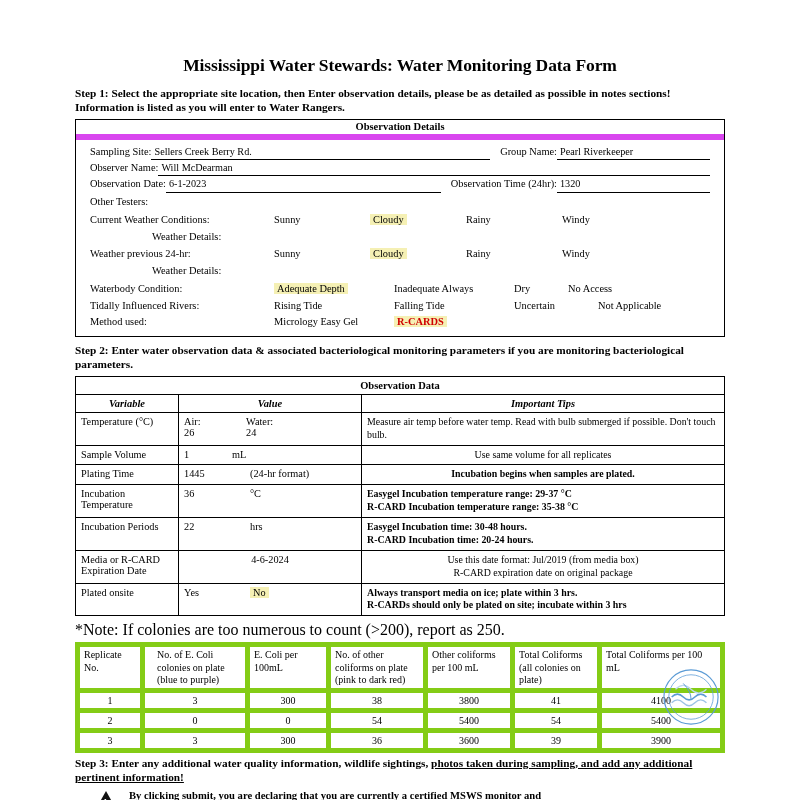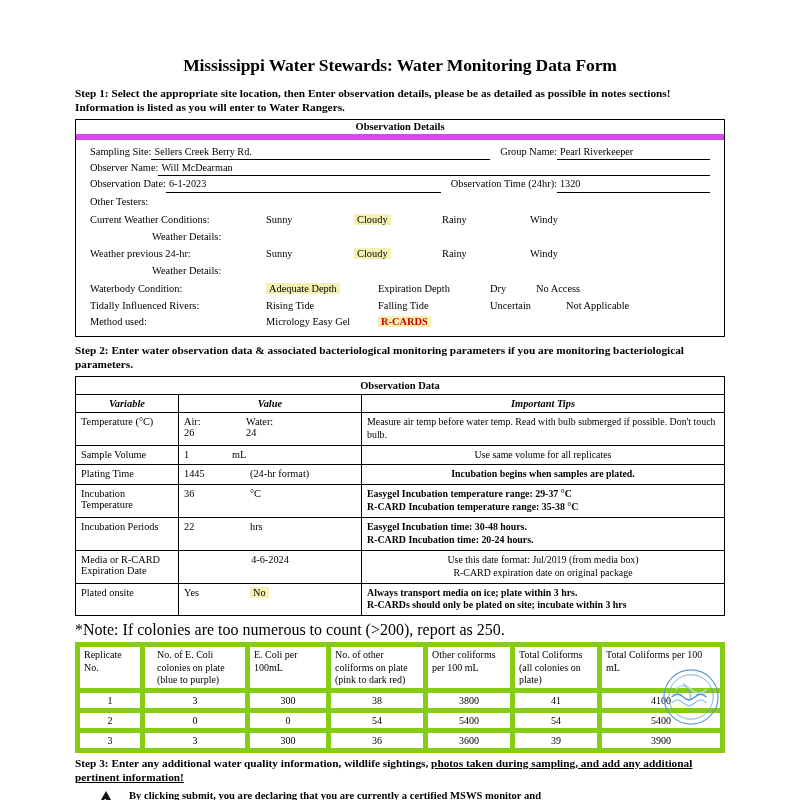--- a/index.html
+++ b/index.html
@@ -69,20 +69,21 @@
     padding-left: 3px;
     min-height: 12px;
     font-size: 10.2px;
   }
   .gap { width: 10px; flex: 0 0 auto; }
 
   .opt-row {
     display: flex;
     align-items: baseline;
     margin-top: 1px;
+    gap: 8px;
   }
   .opt-label {
     width: 176px;
     flex: 0 0 auto;
     white-space: nowrap;
   }
   .opt-label.ind { padding-left: 62px; width: 114px; }
   .opt {
     width: 88px;
     flex: 0 0 auto;
@@ -232,21 +233,21 @@
       </div>
 
       <div class="opt-row">
         <span class="opt-label ind">Weather Details:</span>
         <span class="fill" style="border-bottom:none;"></span>
       </div>
 
       <div class="opt-row" style="margin-top:3px;">
         <span class="opt-label">Waterbody Condition:</span>
         <span class="opt wide"><span class="hl">Adequate Depth</span></span>
-        <span class="opt wide">Expiration Depth</span>
+        <span class="opt wide">Inadequate Always</span>
         <span class="opt" style="width:46px;">Dry</span>
         <span class="opt">No Access</span>
       </div>
 
       <div class="opt-row">
         <span class="opt-label">Tidally Influenced Rivers:</span>
         <span class="opt wide">Rising Tide</span>
         <span class="opt wide">Falling Tide</span>
         <span class="opt" style="width:76px;">Uncertain</span>
         <span class="opt">Not Applicable</span>

